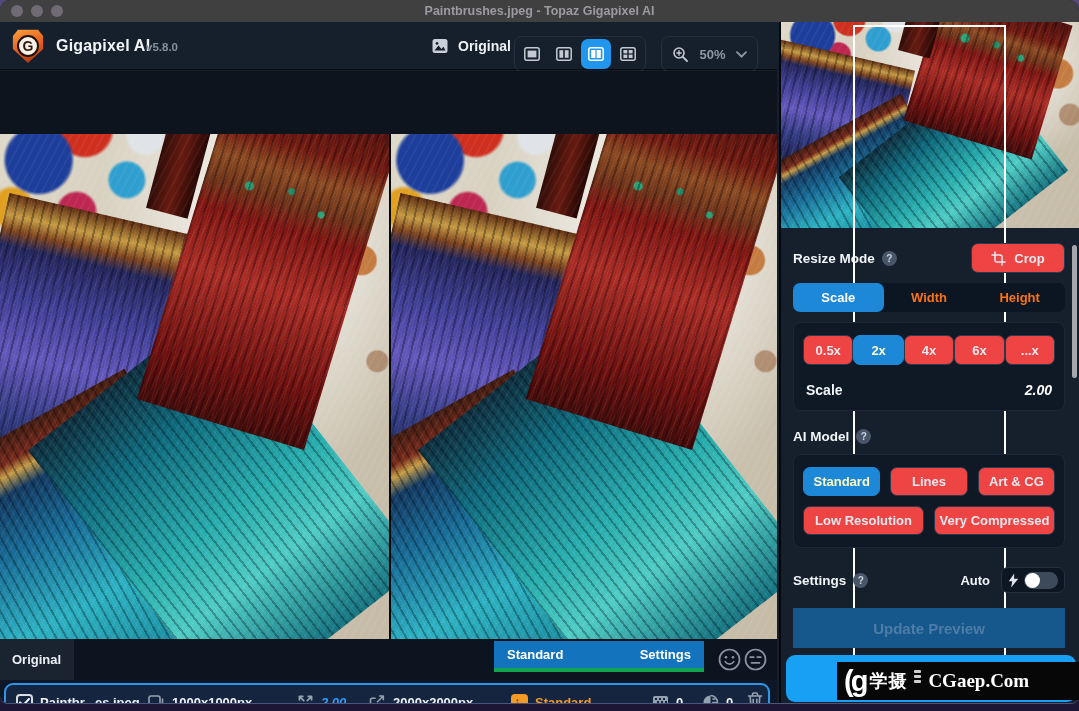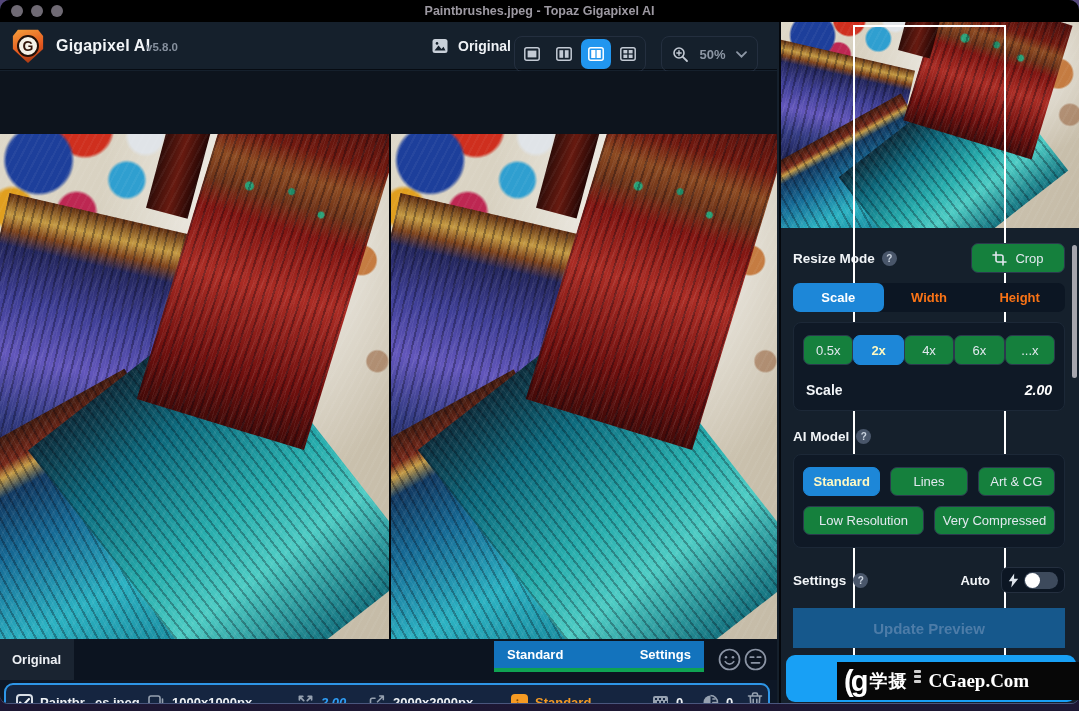--- a/index.html
+++ b/index.html
@@ -2,21 +2,21 @@
 <html><head>
 <meta charset="utf-8">
 <style>
   *{margin:0;padding:0;box-sizing:border-box;}
   html,body{width:1079px;height:711px;overflow:hidden;}
   body{font-family:"Liberation Sans",sans-serif;background:linear-gradient(180deg,#55487b 0%,#2b2246 40%,#1d1733 100%);}
   .desktop{position:relative;width:1079px;height:711px;}
   .window{position:absolute;left:0;top:0;width:1079px;height:703px;background:#15202c;border-radius:10px 10px 8px 8px;overflow:hidden;box-shadow:0 1px 0 rgba(120,150,200,.5);}
 
   
-  .titlebar{position:absolute;left:0;top:0;right:0;height:22px;background:#000000;}
+  .titlebar{position:absolute;left:0;top:0;right:0;height:22px;background:#404040;}
   .lights{position:absolute;left:11px;top:5px;display:flex;gap:8px;}
   .light{width:12px;height:12px;border-radius:50%;background:#6f6a74;}
   .win-title{position:absolute;left:0;right:0;top:0;height:22px;line-height:22px;text-align:center;color:#9d99a2;font-size:12.5px;font-weight:700;}
 
   
   .canvas-col{position:absolute;left:0;top:22px;width:777px;bottom:0;}
   .sidebar{position:absolute;left:779px;top:22px;right:0;bottom:0;background:#15202c;border-left:2px solid #04070c;}
 
   
   .toolbar{position:absolute;left:0;top:0;width:777px;height:48px;background:#15202c;border-bottom:1px solid #060b12;}
@@ -88,21 +88,21 @@
 
   
   .thumb{position:absolute;left:0;top:0;right:0;height:206px;overflow:hidden;background:#0b1119;}
   .thumb .photo{inset:0;}
   .thumb-viewport{position:absolute;left:72px;top:3px;bottom:5px;width:153px;border:2px solid #ffffff;cursor:move;}
   .side-scroll{position:absolute;right:2px;top:223px;width:5px;height:133px;border-radius:3px;background:#a6a6ae;cursor:pointer;}
   .side-content{position:absolute;left:12px;right:14px;top:206px;bottom:0;}
   .sec-row{display:flex;align-items:center;justify-content:space-between;}
   .sec-title{display:flex;align-items:center;gap:7px;color:#f2f5f8;font-size:13.5px;font-weight:700;}
   .help{width:15px;height:15px;border-radius:50%;background:#49566a;color:#cbd4df;font-size:10px;font-weight:700;display:flex;align-items:center;justify-content:center;}
-  .ghost-btn{height:30px;border:1px solid #2b394d;border-radius:7px;background:#15803d;color:#e2e8ef;font-size:13px;font-weight:400;display:flex;align-items:center;justify-content:center;gap:8px;cursor:pointer;font-family:inherit;}
+  .ghost-btn{height:30px;border:1px solid #2b394d;border-radius:7px;background:#ef4444;color:#e2e8ef;font-size:13px;font-weight:700;display:flex;align-items:center;justify-content:center;gap:8px;cursor:pointer;font-family:inherit;}
   .crop-btn{width:94px;}
   .tabs{margin-top:10px;height:29px;background:#0c1623;border-radius:7px;display:flex;}
   .tab{flex:1;border:none;background:transparent;color:#f97316;font-size:13px;font-weight:600;border-radius:7px;cursor:pointer;font-family:inherit;}
   .tab.sel{background:#1d87d8;color:#fff;font-weight:700;}
   .panel{margin-top:10px;background:#0f1926;border:1px solid #1c2837;border-radius:8px;padding:12px 9px;}
   .scale-btns{display:flex;gap:0;align-items:flex-end;}
   .scale-btn{flex:1;height:30px;}
   .scale-btn.sel,.model-btn.sel{background:#1d87d8;border-color:#1d87d8;color:#fef9c3;font-weight:700;}
   .scale-row{display:flex;align-items:center;justify-content:space-between;margin-top:17px;padding:0 3px;}
   .scale-lbl{color:#f2f5f8;font-size:14px;font-weight:700;}

